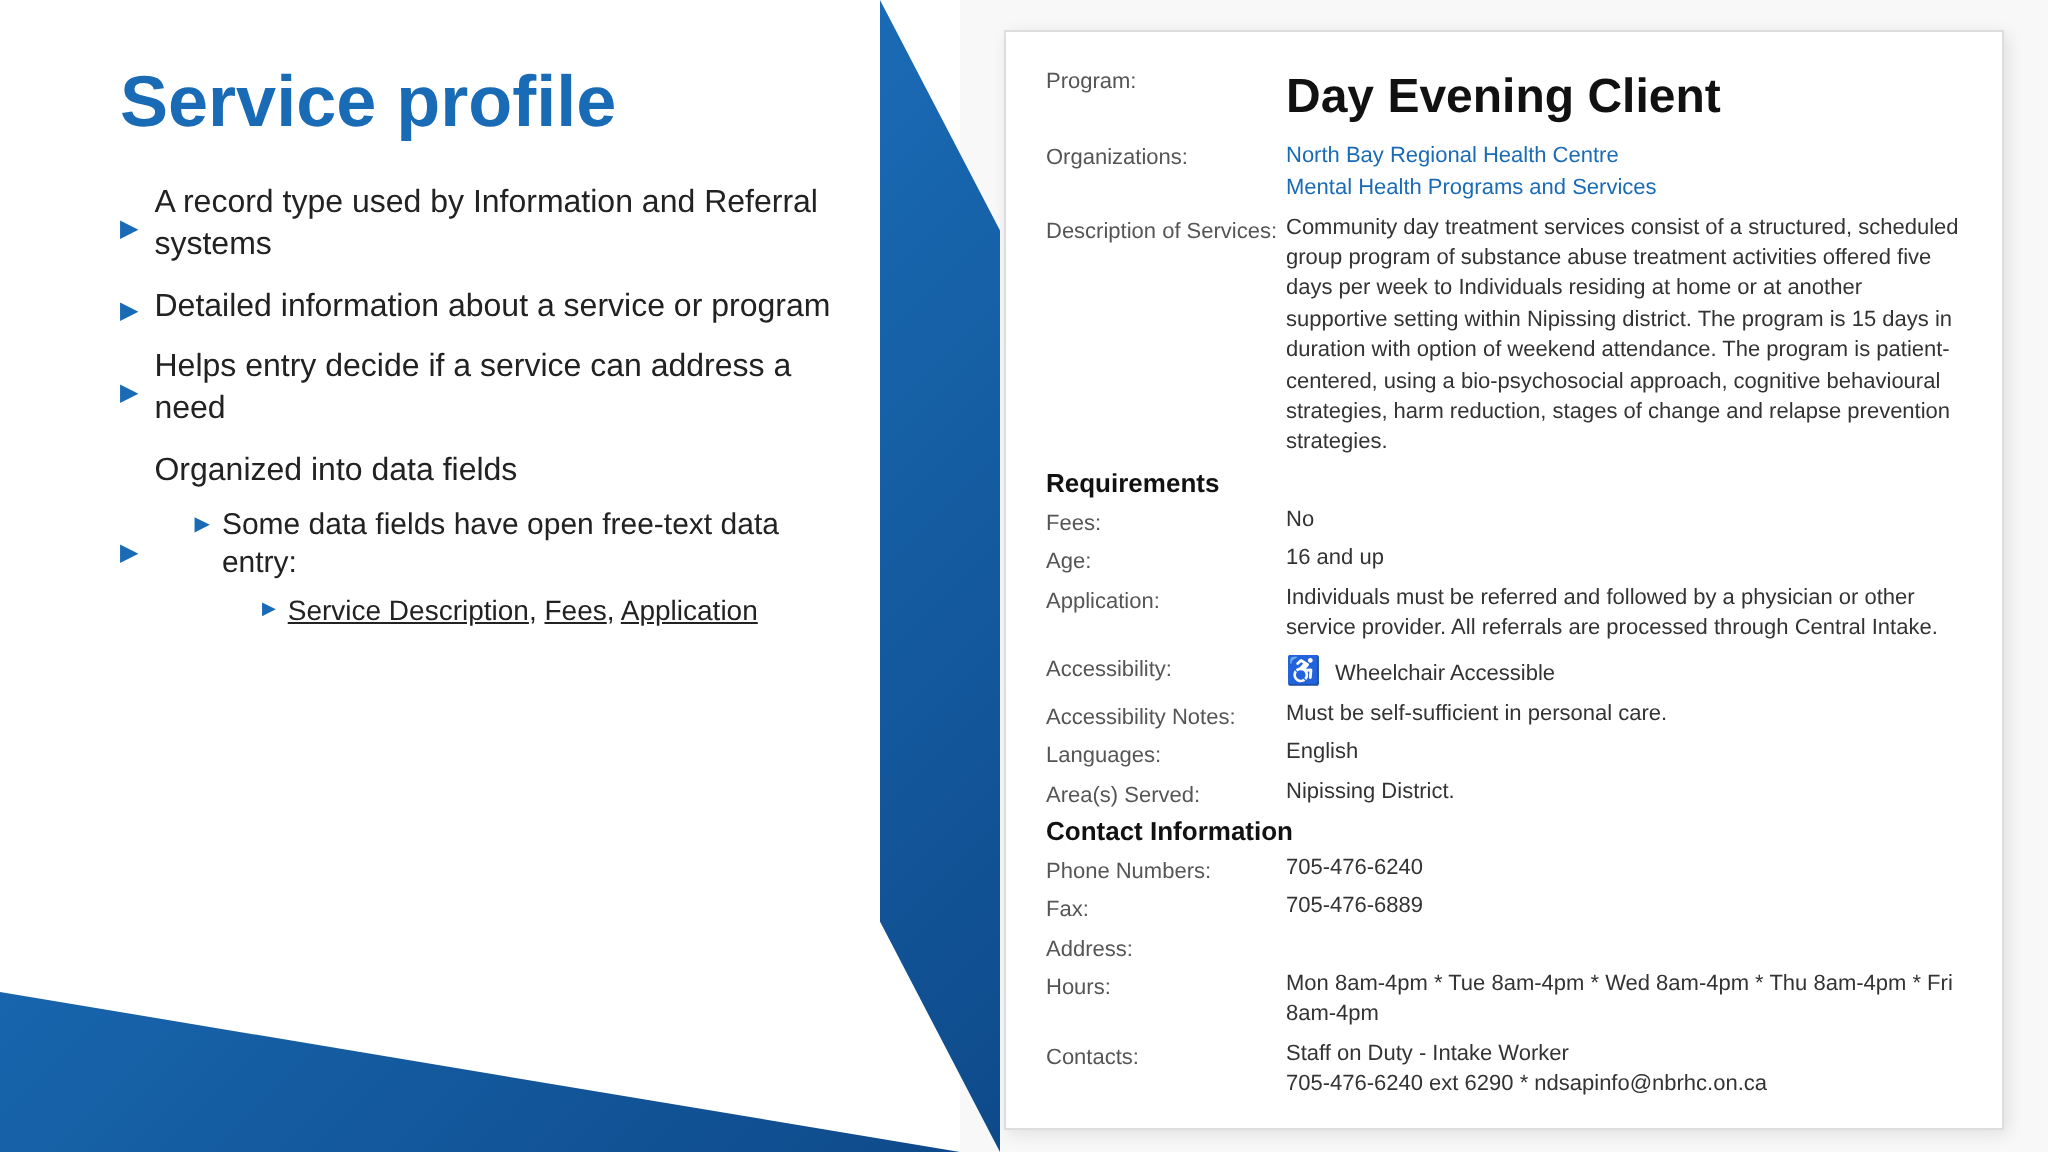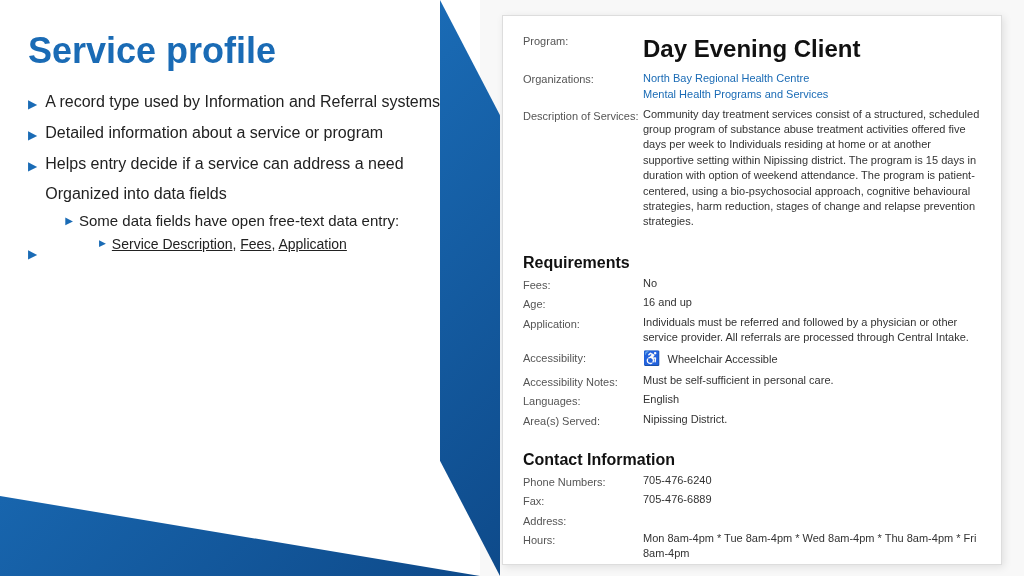--- a/index.html
+++ b/index.html
@@ -10,21 +10,21 @@
       height: 576px;
       overflow: hidden;
       display: flex;
       flex-direction: row;
     }
 
     
     .left-panel {
       width: 480px;
       min-width: 480px;
-      padding: 30px 28px;
+      padding: 30px 60px;
       position: relative;
       background: #ffffff;
     }
 
     
     .left-panel::before {
       content: '';
       position: absolute;
       bottom: 0;
       left: 0;
@@ -58,21 +58,21 @@
       margin-bottom: 20px;
     }
 
     .bullet-list {
       list-style: none;
       padding: 0;
     }
 
     .bullet-list > li {
       display: flex;
-      align-items: flex-end;
+      align-items: center;
       margin-bottom: 10px;
       font-size: 16px;
       color: #222;
       line-height: 1.3;
     }
 
     .bullet-list > li::before {
       content: '▶';
       color: #1a6bb5;
       font-size: 12px;
@@ -180,22 +180,22 @@
 
     .org-link {
       color: #1a6bb5;
       text-decoration: none;
       display: block;
       line-height: 1.5;
     }
 
     .section-heading {
       font-weight: bold;
-      font-size: 16px;
-      margin-top: 24px;
+      font-size: 13px;
+      margin-top: 4px;
       margin-bottom: 4px;
       color: #111;
     }
 
     .card-row {
       display: flex;
       margin-bottom: 4px;
       align-items: flex-start;
     }
 

